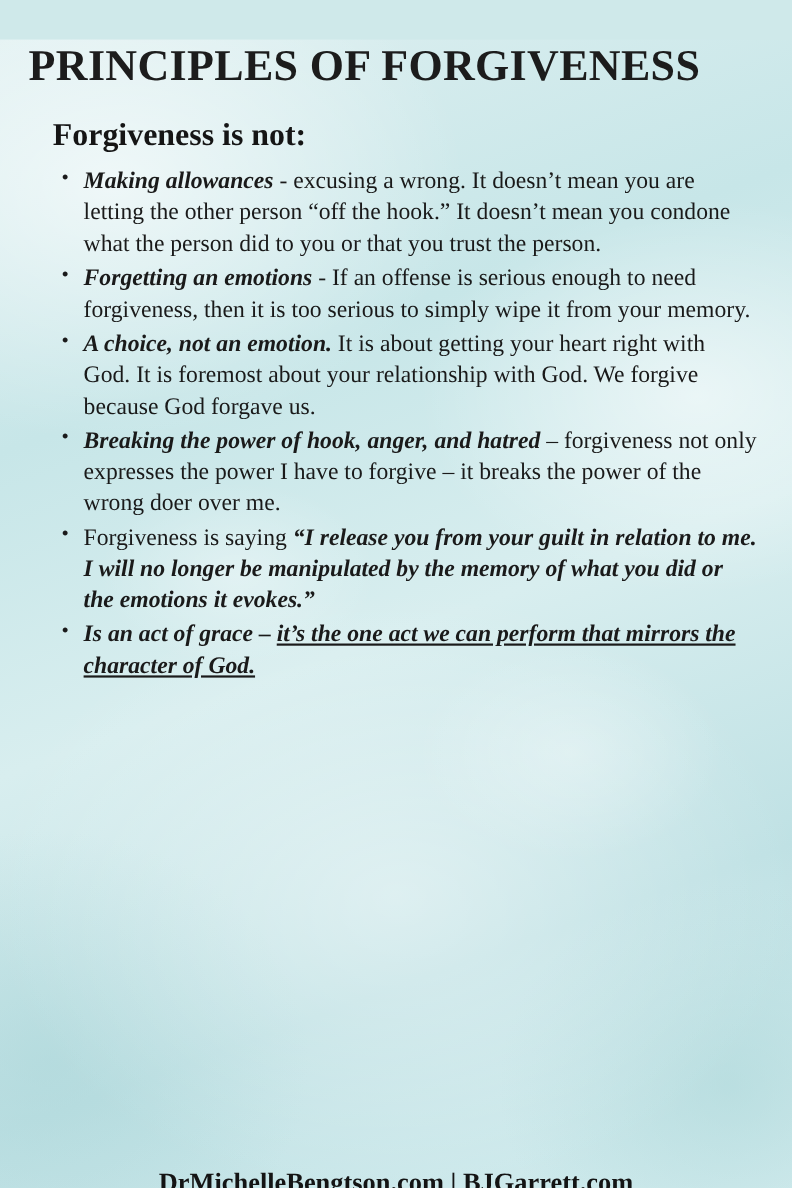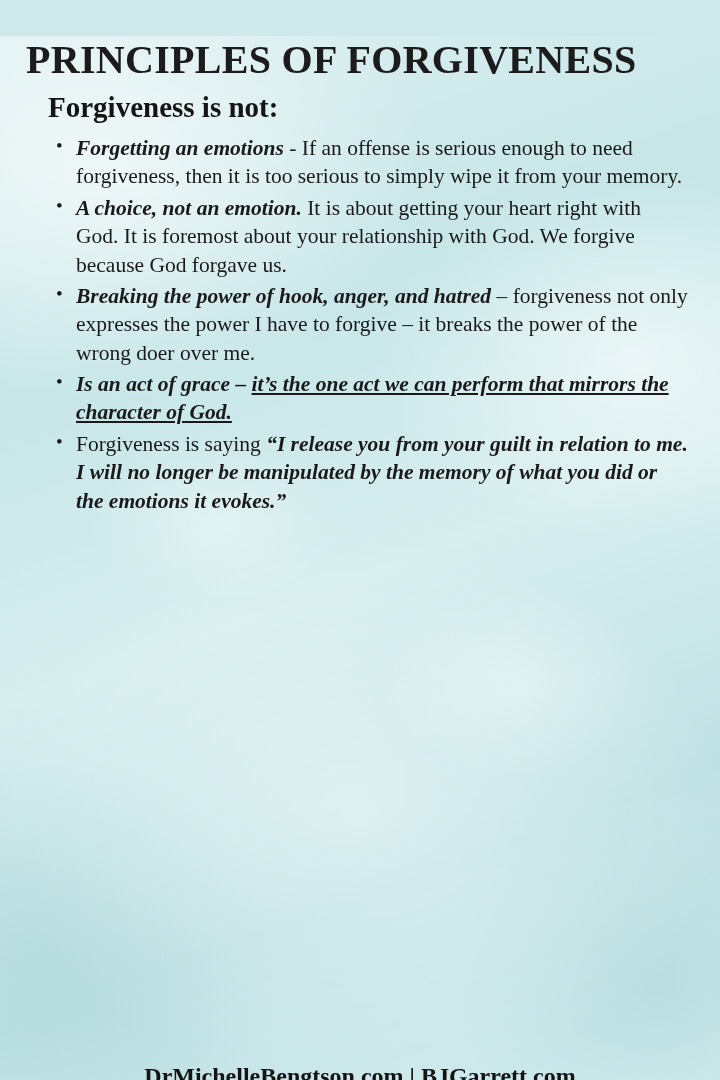--- a/index.html
+++ b/index.html
@@ -48,21 +48,21 @@
     text-align: left;
     color: #1c1c1c;
     margin: 36px 0 6px 0;
     white-space: nowrap;
   }
   .section-head {
     font-family: "Liberation Serif", serif;
     font-weight: bold;
     font-size: 29px;
     color: #151515;
-    margin: 8px 0 10px 22px;
+    margin: 24px 0 10px 22px;
   }
   .section-head.second {
     margin-top: 34px;
   }
   ul.list {
     list-style: none;
     margin: 0;
     padding: 0 6px 0 28px;
   }
   ul.list li {
@@ -109,36 +109,39 @@
 <body>
 
 <div class="poster">
   <div class="content">
 
     <h1 class="title">PRINCIPLES OF FORGIVENESS</h1>
 
     <h2 class="section-head">Forgiveness is not:</h2>
     <ul class="list">
       <li>
+        <span class="bi">Making allowances</span><span> - excusing a wrong. It doesn’t mean you are letting the other person “off the hook.” It doesn’t mean you condone what the person did to you or that you trust the person.</span>
+      </li>
+      <li>
         <span class="bi">Forgetting an emotions</span><span> - If an offense is serious enough to need forgiveness, then it is too serious to simply wipe it from your memory.</span>
       </li>
     </ul>
 
     <ul class="list">
       <li>
         <span class="bi">A choice, not an emotion.</span><span> It is about getting your heart right with God. It is foremost about your relationship with God. We forgive because God forgave us.</span>
       </li>
       <li>
         <span class="bi">Breaking the power of hook, anger, and hatred</span><span> – forgiveness not only expresses the power I have to forgive – it breaks the power of the wrong doer over me.</span>
       </li>
       <li>
-        <span class="bi">Is an act of grace – </span><span class="bi u">it’s the one act we can perform that mirrors the character of God.</span>
+        <span>Forgiveness is saying </span><span class="bi">“I release you from your guilt in relation to me. I will no longer be manipulated by the memory of what you did or the emotions it evokes.”</span>
       </li>
       <li>
-        <span>Forgiveness is saying </span><span class="bi">“I release you from your guilt in relation to me. I will no longer be manipulated by the memory of what you did or the emotions it evokes.”</span>
+        <span class="bi">Is an act of grace – </span><span class="bi u">it’s the one act we can perform that mirrors the character of God.</span>
       </li>
     </ul>
 
   </div>
 
   <div class="footer">
     <span>DrMichelleBengtson.com</span><span class="sep">|</span><span>BJGarrett.com</span>
   </div>
 </div>
 

